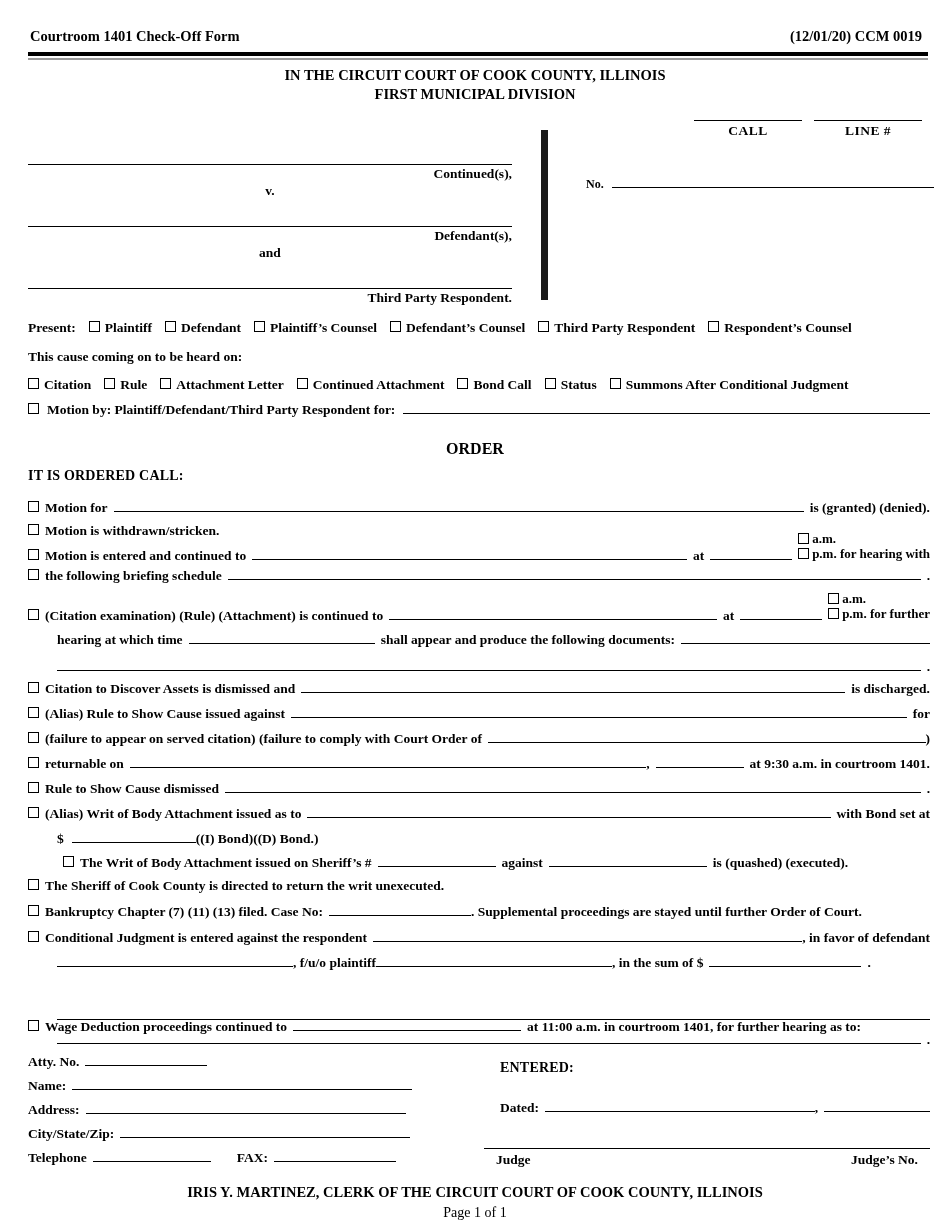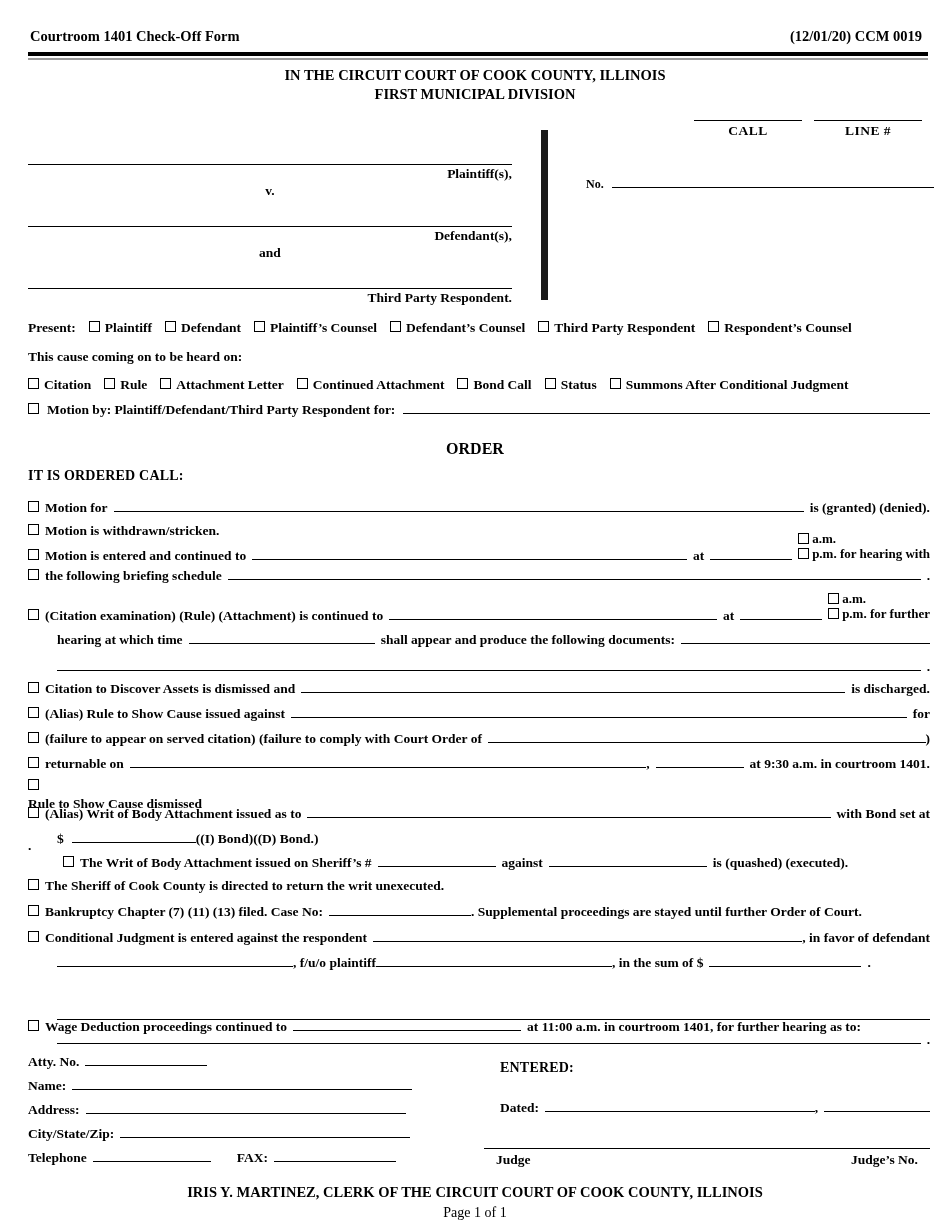--- a/index.html
+++ b/index.html
@@ -360,21 +360,21 @@
     <div class="call-col">
       <div class="topline"></div>
       <div class="cap">LINE #</div>
     </div>
   </div>
 
   <div class="vbar"></div>
 
   <div class="cap-left">
     <div class="cap-line"></div>
-    <div class="cap-role">Plaintiff(s),</div>
+    <div class="cap-role">Continued(s),</div>
     <div class="cap-mid">v.</div>
     <div class="cap-spacer"></div>
     <div class="cap-line"></div>
     <div class="cap-role">Defendant(s),</div>
     <div class="cap-mid">and</div>
     <div class="cap-spacer"></div>
     <div class="cap-line"></div>
     <div class="cap-role">Third Party Respondent.</div>
   </div>
 
@@ -545,21 +545,21 @@
 
   <div class="ord" style="top:754px;">
     <span class="cb"></span>
     <span>returnable on</span>
     <span class="fill"></span>
     <span class="nogap">,</span>
     <span class="fill-fixed" style="width:88px;"></span>
     <span>at 9:30 a.m. in courtroom 1401.</span>
   </div>
 
-  <div class="ord" style="top:779px;flex-direction:column;">
+  <div class="ord" style="top:779px;">
     <span class="cb"></span>
     <span>Rule to Show Cause dismissed</span>
     <span class="fill"></span>
     <span>.</span>
   </div>
 
   <div class="ord" style="top:804px;">
     <span class="cb"></span>
     <span>(Alias) Writ of Body Attachment issued as to</span>
     <span class="fill"></span>

